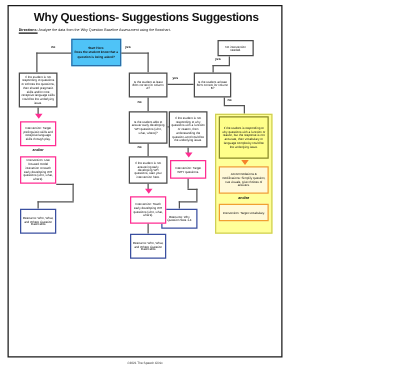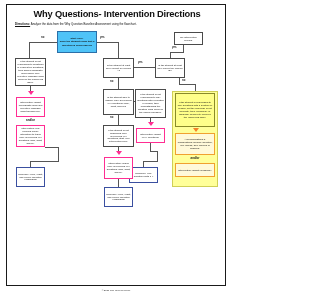--- a/index.html
+++ b/index.html
@@ -36,21 +36,21 @@
 
   .andor { position:absolute; font-size:2.9px; font-weight:700; text-align:center; color:#111; }
 
   #footer { position:absolute; left:0; top:289px; width:232px; text-align:center; font-size:2.5px; color:#333; }
 </style>
 </head>
 <body>
 
 <div id="sheet">
 
-  <div id="title">Why Questions- Intervention Directions</div>
+  <div id="title">Why Questions- Suggestions Suggestions</div>
 
   <div id="directions">
     <span class="dw">Directions:</span>
     <span>Analyze the data from the Why Question Baseline Assessment using the flowchart.</span>
   </div>
 
   <div class="box start" style="left:50px; top:26px; width:40px; height:22px;">
     <div>
       <b>Start Here:</b><br>
       <span>Does the student know that a question is being asked?</span>

